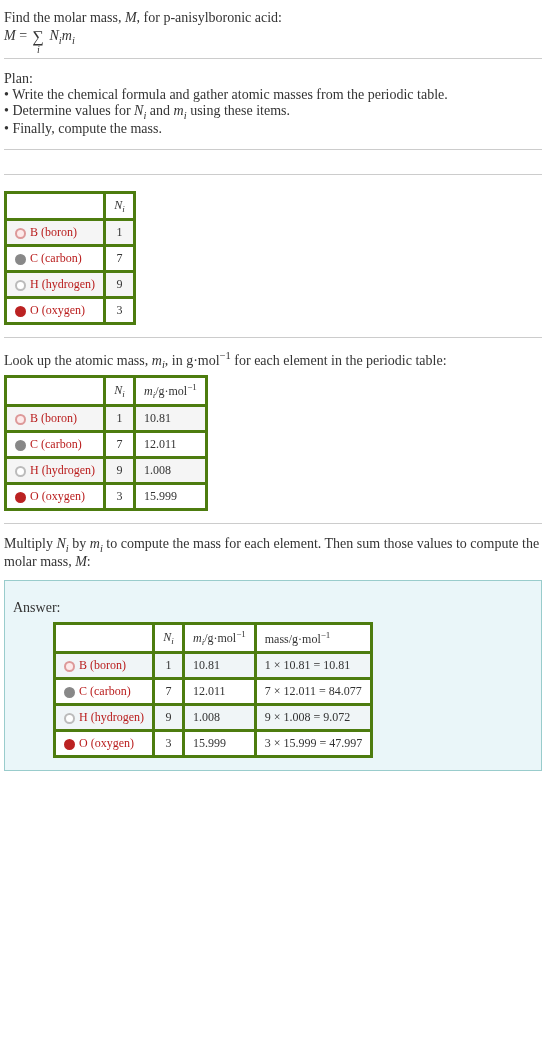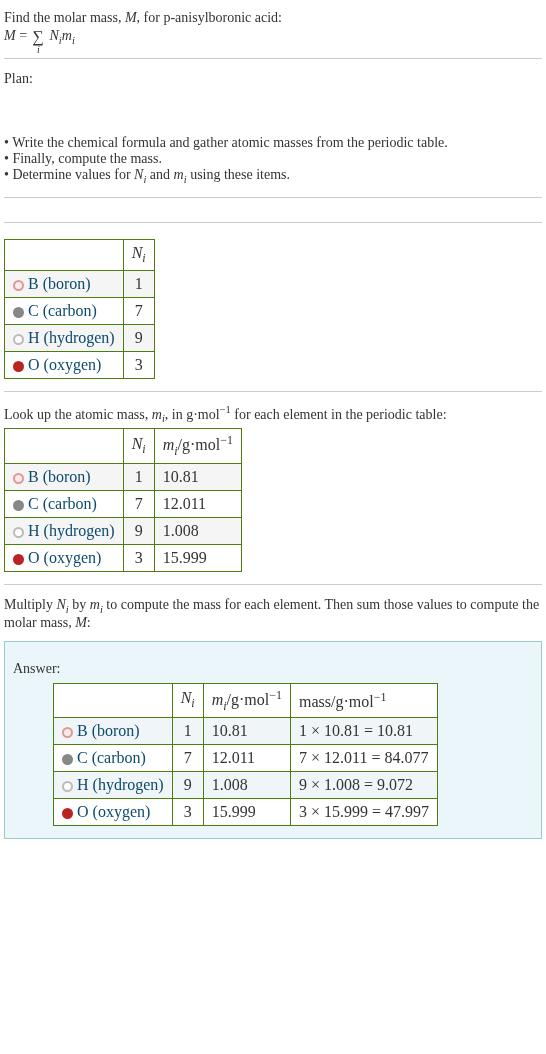--- a/index.html
+++ b/index.html
@@ -25,54 +25,54 @@
       vertical-align: middle;
     }
     .sum-sym .under {
       position: absolute;
       left: 50%;
       transform: translateX(-50%);
       top: 16px;
       font-size: 10px;
       font-style: italic;
     }
-    .plan-list { list-style: none; padding-left: 0; margin-top: 48px; }
+    .plan-list { list-style: none; padding-left: 0; }
     .plan-list li::before { content: "• "; }
     
     table {
       border-collapse: collapse;
       margin-top: 4px;
     }
     th, td {
-      border: 1px solid #4d7c0f;
+      border: 3px solid #4d7c0f;
       padding: 4px 8px;
       text-align: left;
       font-weight: normal;
-      font-size: 16px;
+      font-size: 12px;
       background: #fff;
     }
     tr:nth-child(even) td { background: #f5f5f5; }
     th { background: #fff; }
     .num { text-align: center; min-width: 30px; }
     
     .element-cell { color: #888; white-space: nowrap; }
     .swatch {
       display: inline-block;
       width: 11px;
       height: 11px;
       border-radius: 50%;
       border: 2px solid #888;
       vertical-align: middle;
       margin-right: 4px;
     }
     .swatch-b { border-color: #d99; background: #fdeaea; }
     .swatch-c { border-color: #888; background: #888; }
     .swatch-h { border-color: #bbb; background: #fff; }
     .swatch-o { border-color: #b22; background: #b22; }
-    .el-sym { color: #0c4a6e; font-weight: normal; }
+    .el-sym { color: #b91c1c; font-weight: normal; }
     
     .answer-box {
       border: 1px solid #9cc;
       background: #eaf6f9;
       padding: 19px 8px 12px 8px;
       margin-top: 6px;
     }
     .answer-box table { margin-left: 40px; }
     .answer-box th, .answer-box td { background: #fff; }
     .answer-box tr:nth-child(even) td { background: #f0f5f7; }
@@ -97,24 +97,24 @@
     <span class="italic">N</span><span class="sub italic">i</span><span class="italic">m</span><span class="sub italic">i</span>
   </div>
 </div>
 
 <hr class="hr">
 
 <div class="section">
   <div>Plan:</div>
   <ul class="plan-list">
     <li>Write the chemical formula and gather atomic masses from the periodic table.</li>
-    <li>Finally, compute the mass.</li>
     <li>
       <span>Determine values for </span><span class="italic">N</span><span class="sub italic">i</span><span> and </span><span class="italic">m</span><span class="sub italic">i</span><span> using these items.</span>
     </li>
+    <li>Finally, compute the mass.</li>
   </ul>
 </div>
 
 <hr class="hr">
 
 <div class="section">
 </div>
 
 <hr class="hr">
 

